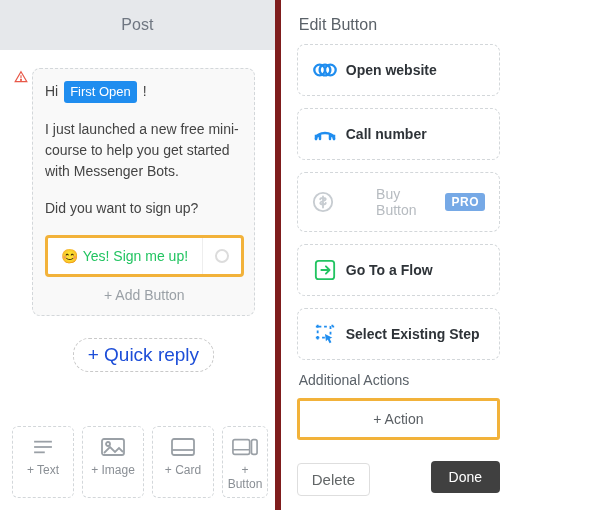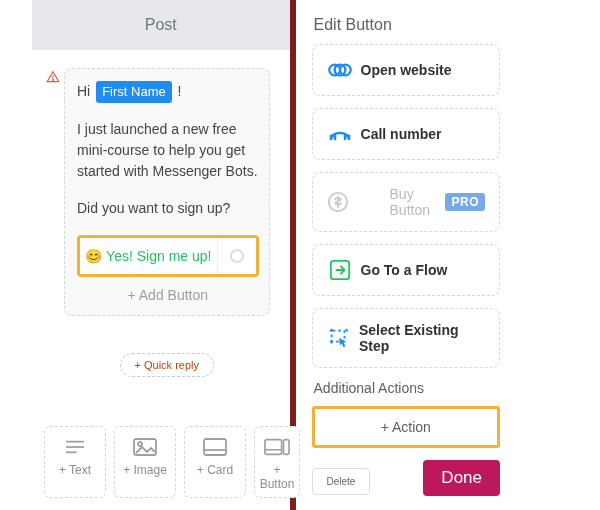--- a/index.html
+++ b/index.html
@@ -5,21 +5,21 @@
   * { box-sizing: border-box; margin: 0; padding: 0; }
   body {
     font-family: -apple-system, BlinkMacSystemFont, Segoe UI, Arial, sans-serif;
     background: #fff;
     width: 600px;
     height: 510px;
     overflow: hidden;
     font-size: 14px;
     color: #444;
   }
-  .wrap { display: flex; width: 516px; height: 510px; padding-left: 32px; }
+  .wrap { display: flex; width: 516px; height: 510px; }
   .left { width: 320px; height: 100%; position: relative; }
   .right { width: 280px; height: 100%; border-left: 6px solid #7f1d1d; background: #fff; display:flex; flex-direction:column;}
   .post-header {
     height: 50px;
     background: #e6e8eb;
     display: flex;
     align-items: center;
     justify-content: center;
     color: #6f7681;
     font-size: 16px;
@@ -83,24 +83,23 @@
     color: #9aa0a6;
     padding: 10px 0 6px;
     font-size: 14px;
   }
   .quick-wrap { text-align:center; margin-top: 22px; }
   .quick {
     display: inline-block;
     border: 1px dashed #c9c9c9;
     border-radius: 16px;
     padding: 5px 14px;
-    color: #c2410c;
-    font-size: 11px;
-    background: #fff;
-    margin-top: 15px;
+    color: #1d4ed8;
+    font-size: 19px;
+    background: #fff;
   }
   .toolbar {
     position: absolute;
     bottom: 12px;
     left: 12px;
     right: 0;
     display: flex;
     gap: 8px;
   }
   .tool {
@@ -156,29 +155,29 @@
     align-items: center;
     padding: 12px 16px 14px;
     border-top: 0;
   }
   .del {
     border: 1px solid #dedede;
     background: #fff;
     padding: 7px 14px;
     border-radius: 4px;
     color: #626667;
-    font-size: 10px;
+    font-size: 15px;
     margin-top: 6px;
   }
   .done {
-    background: #be185d;
+    background: #404040;
     color: #fff;
     padding: 8px 18px;
     border-radius: 4px;
-    font-size: 17px;
+    font-size: 14px;
     border: none;
   }
 </style>
 </head>
 <body>
 
 <div class="wrap">
 
   <div class="left">
     <div class="post-header">
@@ -190,21 +189,21 @@
         <svg width="14" height="14" viewBox="0 0 24 24" fill="none" stroke="#e85848" stroke-width="2">
             <path d="M12 3 L22 20 L2 20 Z"></path>
             <line x1="12" y1="9" x2="12" y2="14"></line>
             <circle cx="12" cy="17" r="0.8" fill="#e85848"></circle>
           </svg>
       </div>
 
       <div class="card">
         <div class="msg">
           <p>
-            <span>Hi </span><span class="tag">First Name</span><span> !</span>
+            <span>Hi </span><span class="tag">First Open</span><span> !</span>
           </p>
           <p>I just launched a new free mini-course to help you get started with Messenger Bots.</p>
           <p>Did you want to sign up?</p>
         </div>
 
         <div class="btn-row">
           <div class="btn-main">😊 Yes! Sign me up!</div>
           <div class="btn-radio">
             <div class="radio-circle"></div>
           </div>

